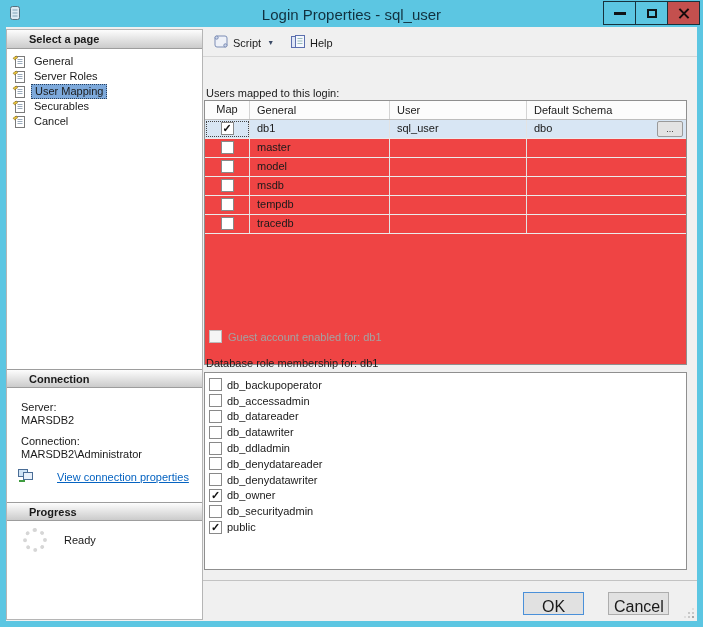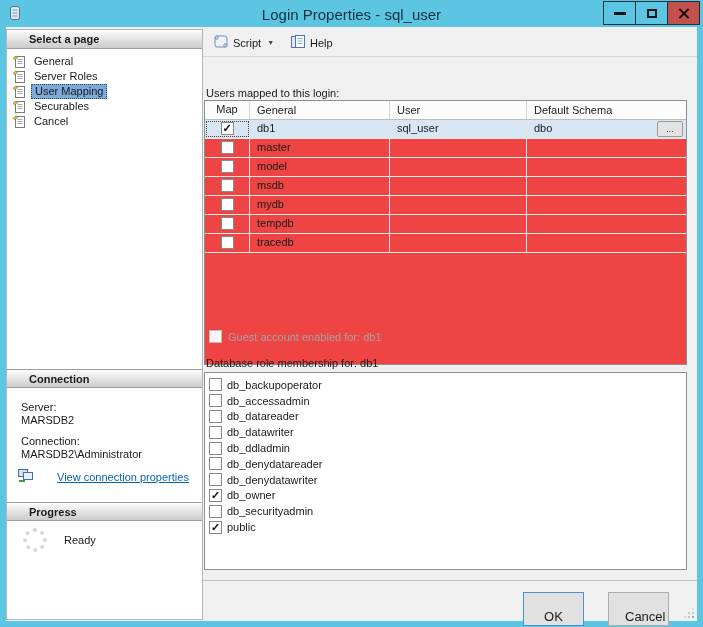--- a/index.html
+++ b/index.html
@@ -83,22 +83,22 @@
   .guest-row { position:absolute; left:6px; top:303px; display:flex; align-items:center; }
   .guest-label { margin-left:6px; color:#a3a3a3; }
   .role-label { position:absolute; left:3px; top:330px; }
   .role-list { position:absolute; left:1px; top:345px; width:483px; height:198px;
                background:#fff; border:1px solid #8f8f8f; padding:4px 0 0 4px; overflow:hidden; }
   .role-item { display:flex; align-items:center; height:15.8px; }
   .role-name { margin-left:5px; }
 
   .bottom-divider { position:absolute; left:0; top:553px; width:494px; height:1px; background:#c3c3c3; }
   .btn { position:absolute; top:565px; width:61px; height:23px; background:#e1e1e1;
-         border:1px solid #adadad; font-family:"Liberation Sans",sans-serif; font-size:13px;
-         text-align:center; padding:16px; color:#1a1a1a; }
+         border:1px solid #adadad; font-family:"Liberation Sans",sans-serif; font-size:16px;
+         text-align:center; padding:5px; color:#1a1a1a; }
   .btn.ok { left:320px; border-color:#4a90d9; }
   .btn.cancel { left:405px; }
 
   .grip { position:absolute; right:2px; bottom:2px; width:14px; height:14px; }
   .grip::before { content:""; position:absolute; right:1px; bottom:1px; width:2px; height:2px; background:#a9a9a9;
                   box-shadow:-4px 0 #c9c9c9, 0 -4px #c9c9c9, -8px 0 #dedede, 0 -8px #dedede, -4px -4px #c9c9c9; }
 </style>
 </head>
 <body>
 
@@ -275,28 +275,20 @@
                 <span class="cb"></span>
               </div>
               <div class="td c1">msdb</div>
               <div class="td c2"></div>
               <div class="td c3"></div>
             </div>
             <div class="trow">
               <div class="td c0 map-cell">
                 <span class="cb"></span>
               </div>
-              <div class="td c1">mydb</div>
-              <div class="td c2"></div>
-              <div class="td c3"></div>
-            </div>
-            <div class="trow">
-              <div class="td c0 map-cell">
-                <span class="cb"></span>
-              </div>
               <div class="td c1">tempdb</div>
               <div class="td c2"></div>
               <div class="td c3"></div>
             </div>
             <div class="trow">
               <div class="td c0 map-cell">
                 <span class="cb"></span>
               </div>
               <div class="td c1">tracedb</div>
               <div class="td c2"></div>

